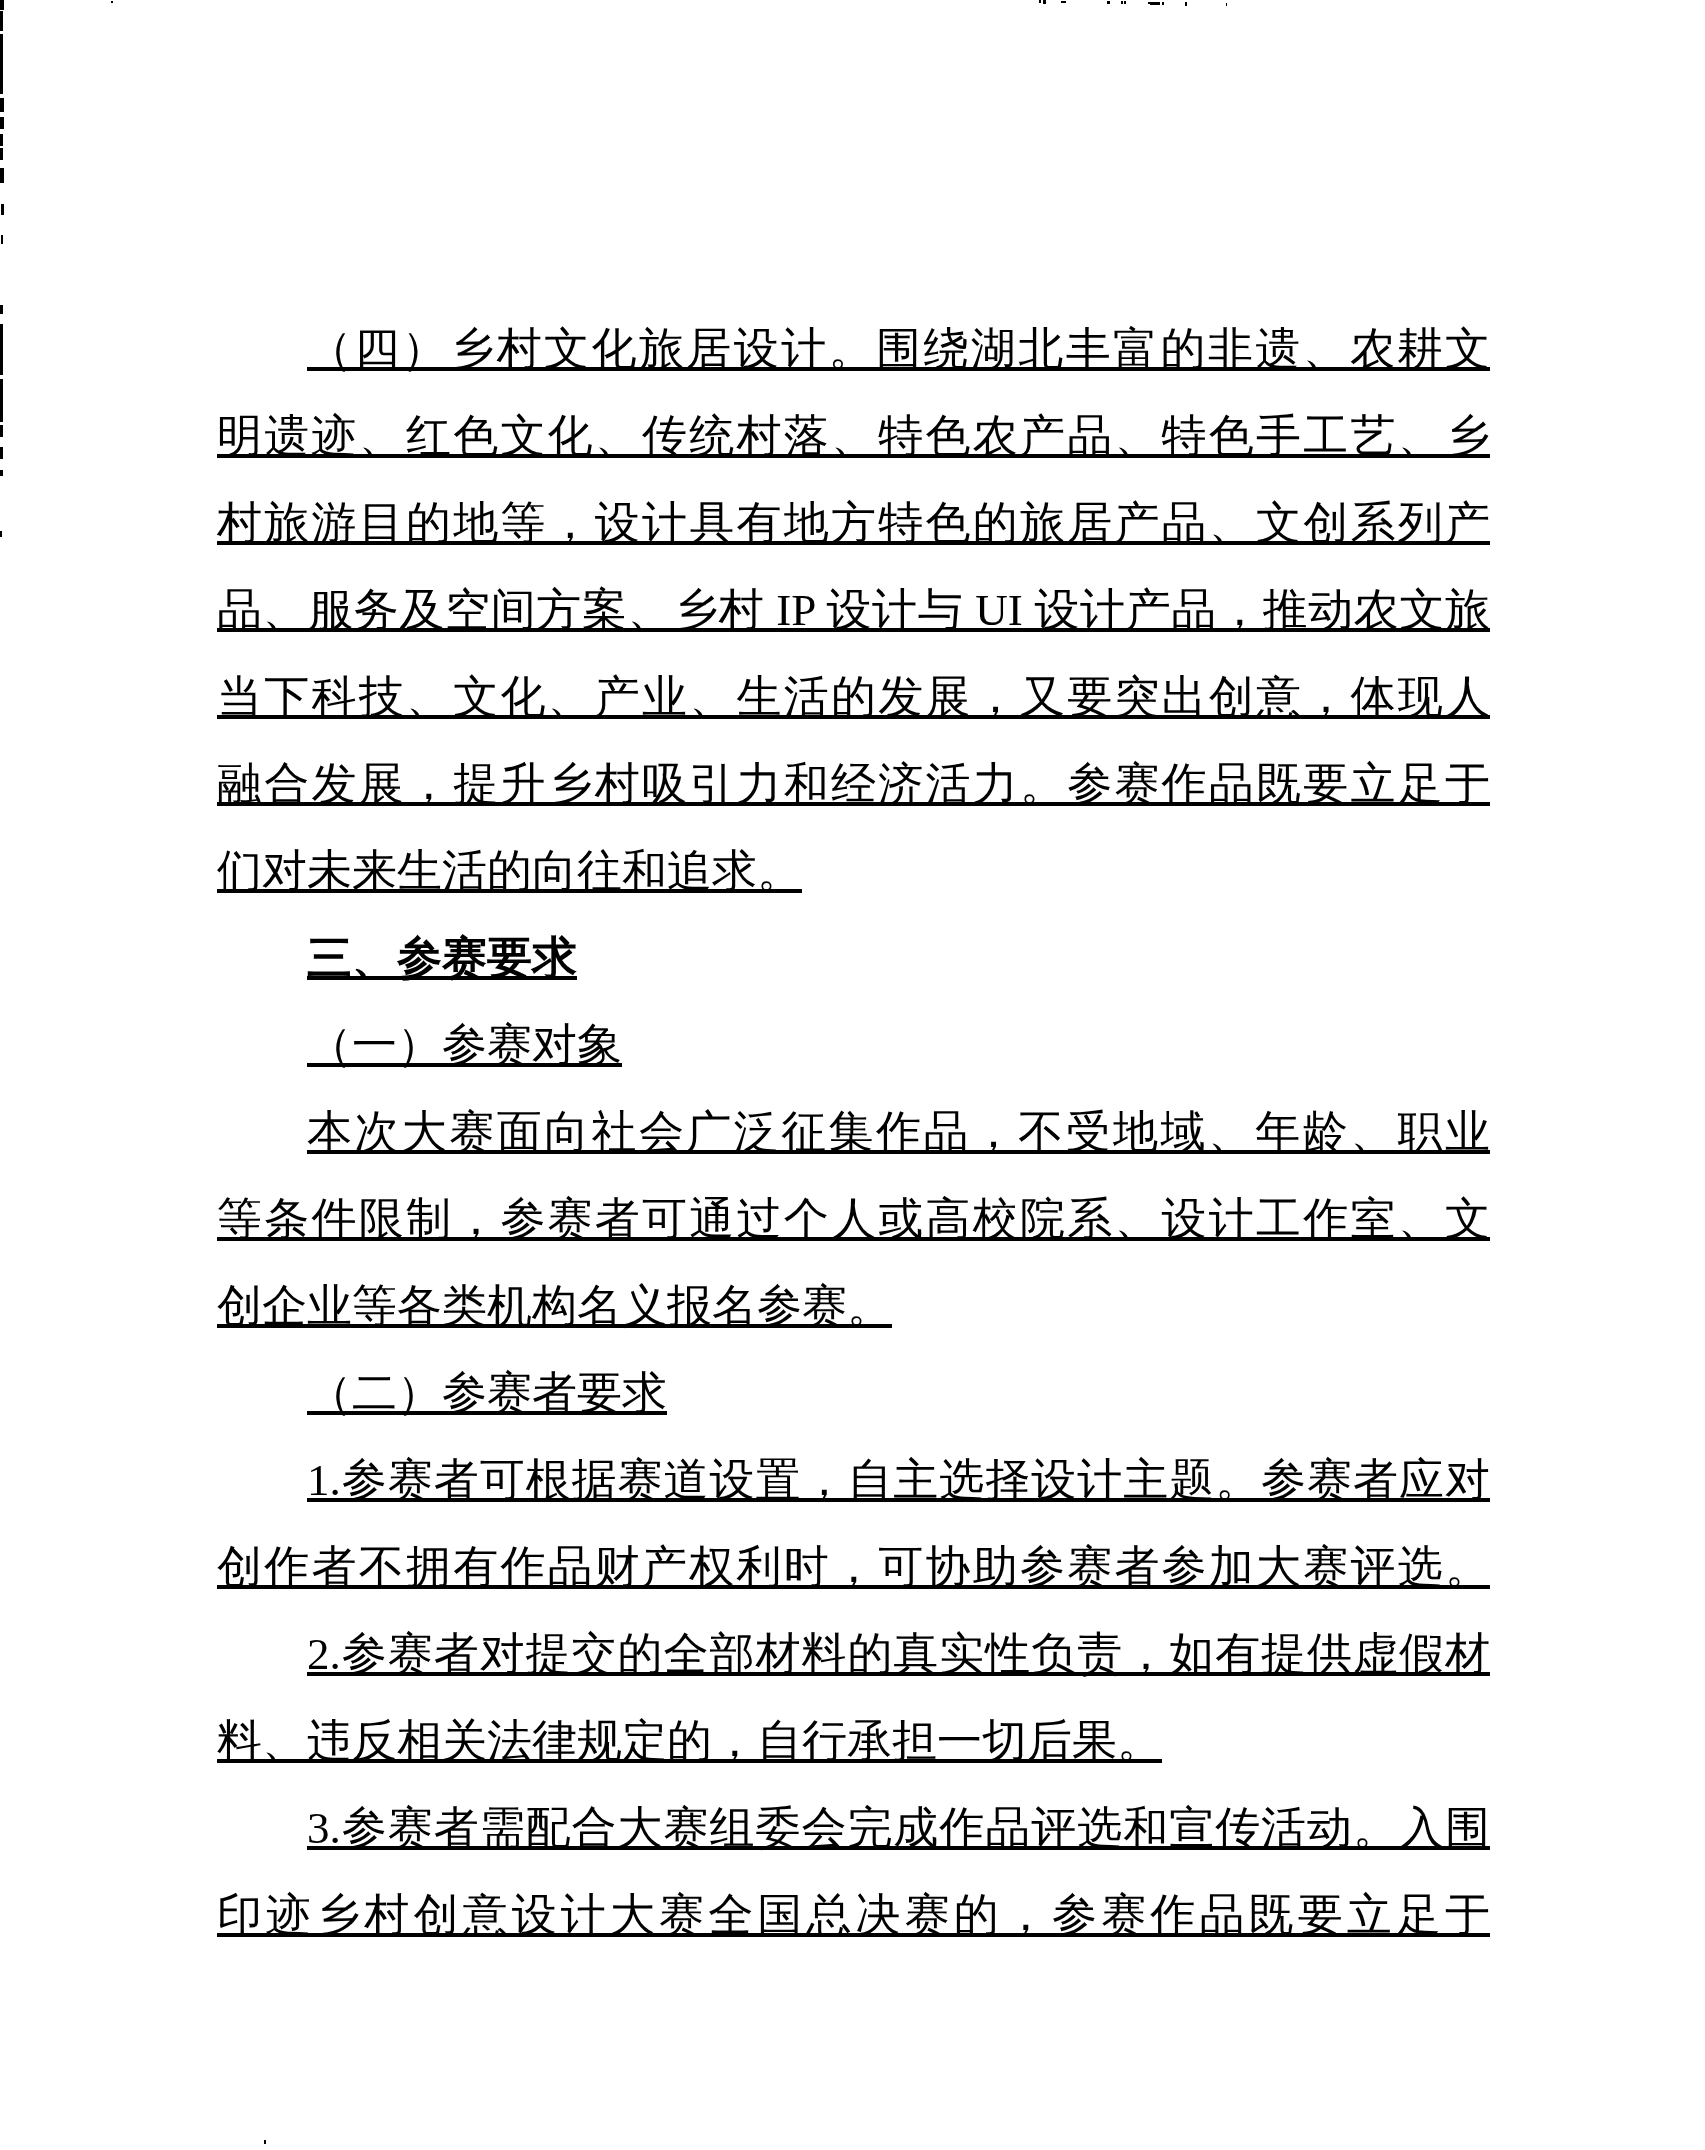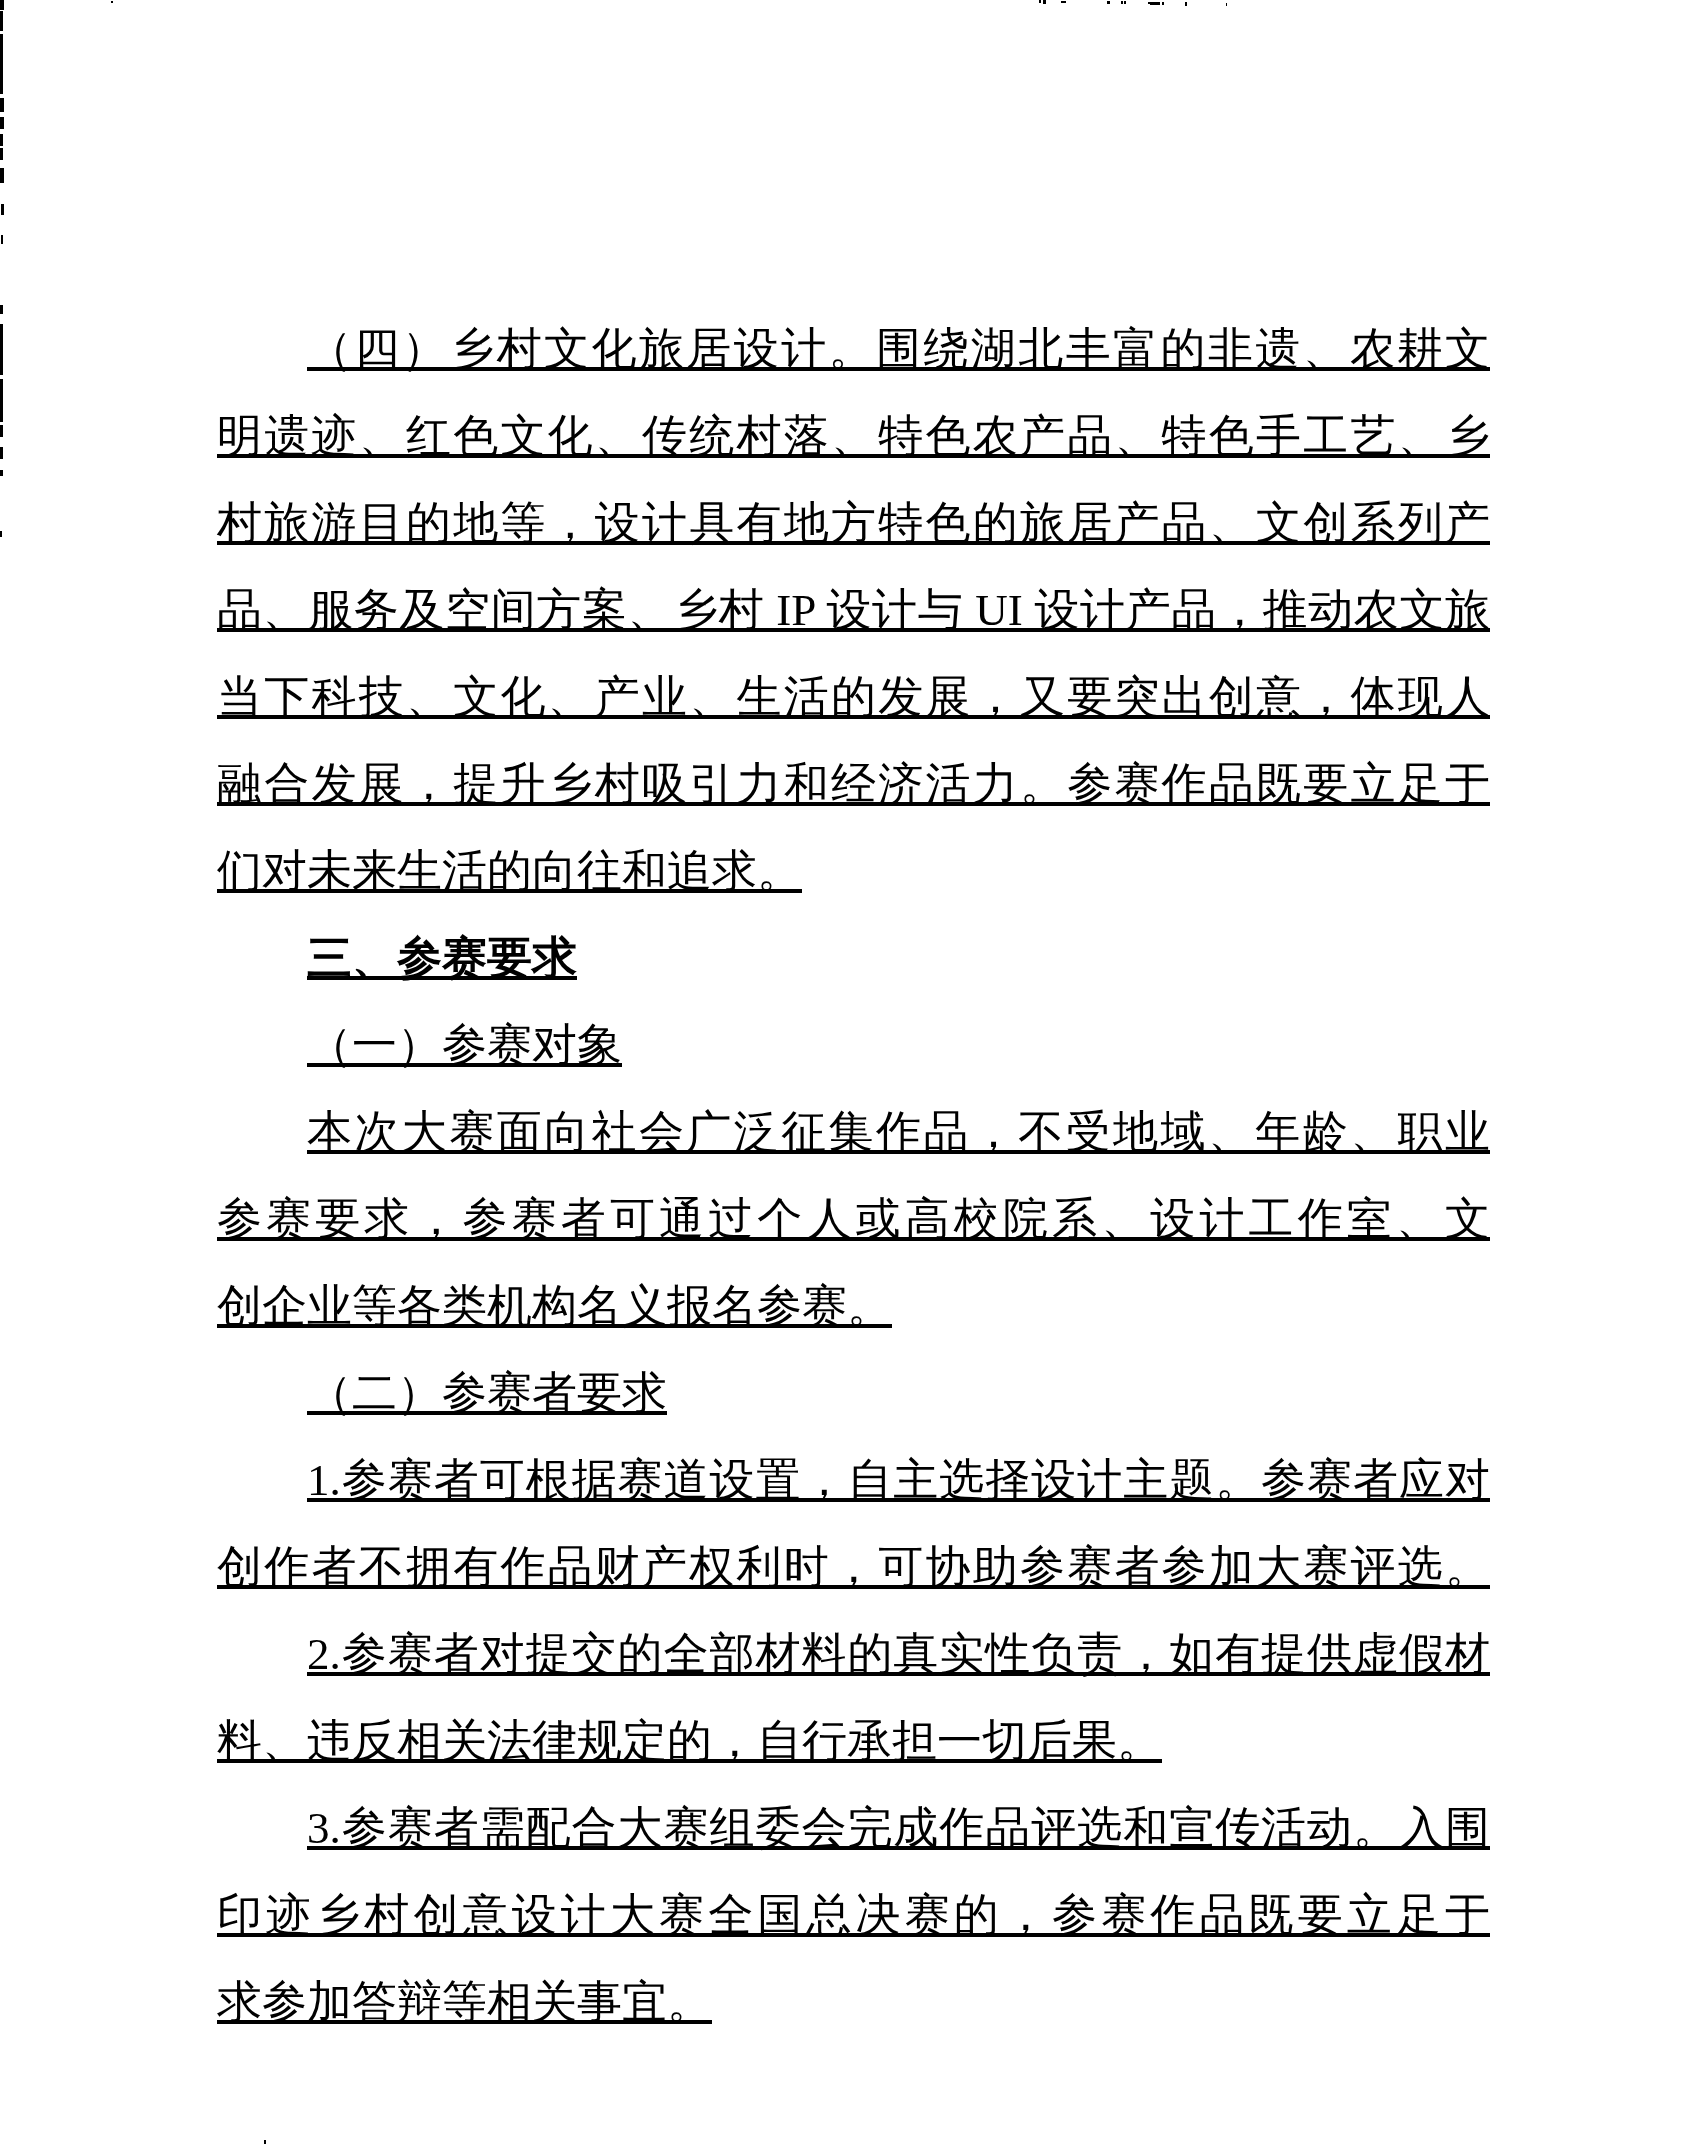--- a/index.html
+++ b/index.html
@@ -46,30 +46,29 @@
       <div class="line justify indent">（四）乡村文化旅居设计。围绕湖北丰富的非遗、农耕文</div>
       <div class="line justify">明遗迹、红色文化、传统村落、特色农产品、特色手工艺、乡</div>
       <div class="line justify">村旅游目的地等，设计具有地方特色的旅居产品、文创系列产</div>
       <div class="line justify">品、服务及空间方案、乡村 IP 设计与 UI 设计产品，推动农文旅</div>
       <div class="line justify">当下科技、文化、产业、生活的发展，又要突出创意，体现人</div>
       <div class="line justify">融合发展，提升乡村吸引力和经济活力。参赛作品既要立足于</div>
       <div class="line">们对未来生活的向往和追求。</div>
       <div class="line indent bold">三、参赛要求</div>
       <div class="line indent">（一）参赛对象</div>
       <div class="line justify indent">本次大赛面向社会广泛征集作品，不受地域、年龄、职业</div>
-      <div class="line justify">参赛要求，参赛者可通过个人或高校院系、设计工作室、文</div>
+      <div class="line justify">等条件限制，参赛者可通过个人或高校院系、设计工作室、文</div>
       <div class="line">创企业等各类机构名义报名参赛。</div>
       <div class="line indent">（二）参赛者要求</div>
       <div class="line justify indent">1.参赛者可根据赛道设置，自主选择设计主题。参赛者应对</div>
       <div class="line justify">创作者不拥有作品财产权利时，可协助参赛者参加大赛评选。</div>
       <div class="line justify indent">2.参赛者对提交的全部材料的真实性负责，如有提供虚假材</div>
       <div class="line">料、违反相关法律规定的，自行承担一切后果。</div>
       <div class="line justify indent">3.参赛者需配合大赛组委会完成作品评选和宣传活动。入围</div>
       <div class="line justify">印迹乡村创意设计大赛全国总决赛的，参赛作品既要立足于</div>
-      <div class="line">求参加答辩等相关事宜。</div>
     </div>
 
   <div id="artifact-host">
       <div class="mark" style="left: 0px; top: 0px; width: 4.3px; height: 9.5px; background: rgb(0, 0, 0);"></div>
       <div class="mark" style="left: 0px; top: 11.2px; width: 3.4px; height: 20px; background: rgb(0, 0, 0);"></div>
       <div class="mark" style="left: 0px; top: 34px; width: 2.6px; height: 60px; background: rgb(0, 0, 0);"></div>
       <div class="mark" style="left: 0px; top: 98px; width: 3.9px; height: 13.8px; background: rgb(0, 0, 0);"></div>
       <div class="mark" style="left: 0px; top: 117px; width: 3.9px; height: 11.6px; background: rgb(0, 0, 0);"></div>
       <div class="mark" style="left: 0px; top: 134px; width: 3.4px; height: 11.6px; background: rgb(0, 0, 0);"></div>
       <div class="mark" style="left: 0px; top: 148px; width: 3.4px; height: 11.6px; background: rgb(0, 0, 0);"></div>

